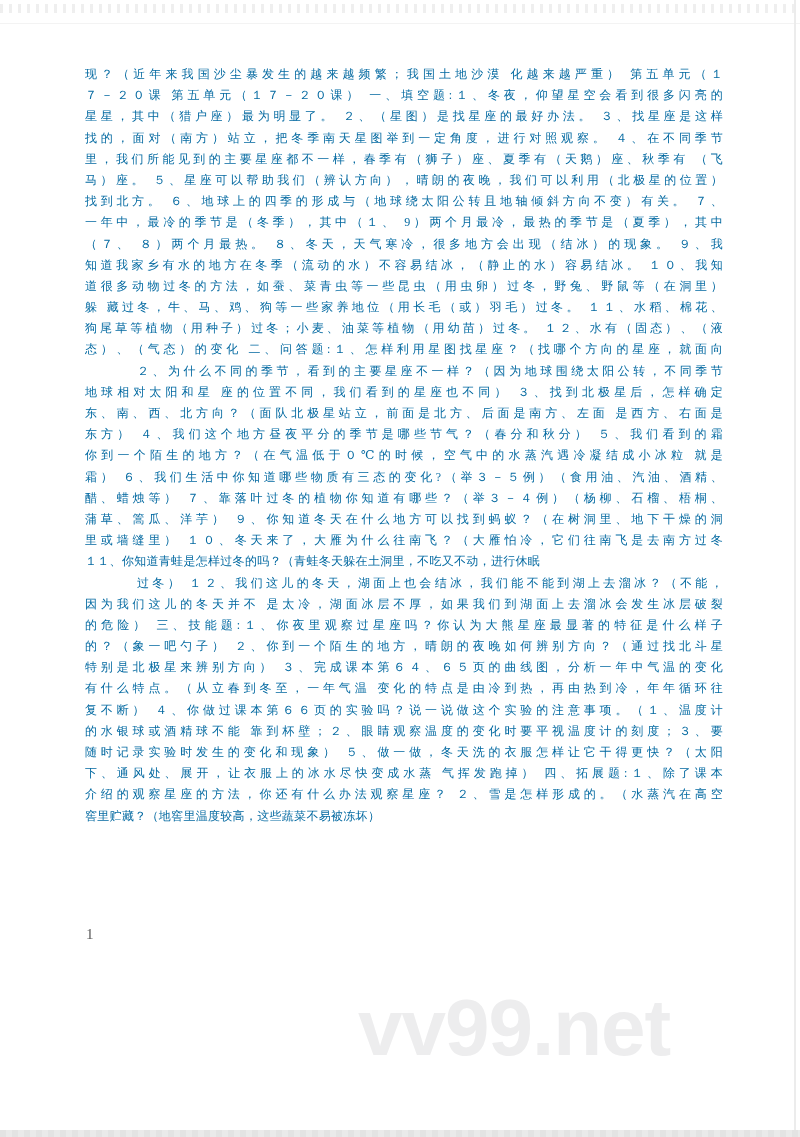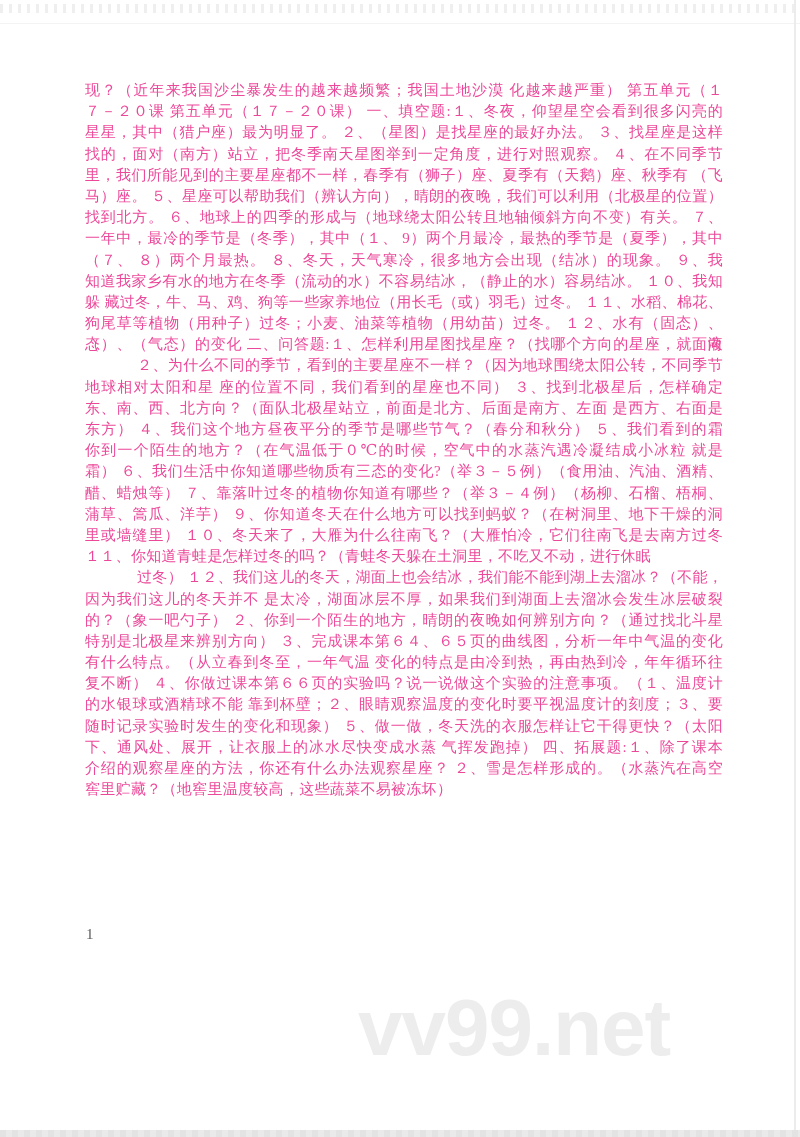--- a/index.html
+++ b/index.html
@@ -41,24 +41,24 @@
   .bottom-edge {
     position: absolute;
     left: 0; right: 0; bottom: 0;
     height: 7px;
     background: repeating-linear-gradient(90deg, #e3e3e3 0 6px, #eaeaea 6px 12px);
   }
   
   .content {
     position: absolute;
     left: 85px;
-    top: 80px;
+    top: 64px;
     width: 638px;
-    color: #ec4899;
-    font-size: 15px;
+    color: #0369a1;
+    font-size: 12px;
     line-height: 21.2px;
     letter-spacing: 0.3px;
   }
   .line {
     text-align: justify;
     text-align-last: justify;
     white-space: pre-wrap;
     height: 21.2px;
     overflow: visible;
   }
@@ -99,35 +99,37 @@
       <div class="line">现？（近年来我国沙尘暴发生的越来越频繁；我国土地沙漠 化越来越严重） 第五单元（１</div>
       <div class="line">７－２０课 第五单元（１７－２０课） 一、填空题:１、冬夜，仰望星空会看到很多闪亮的</div>
       <div class="line">星星，其中（猎户座）最为明显了。 ２、（星图）是找星座的最好办法。 ３、找星座是这样</div>
       <div class="line">找的，面对（南方）站立，把冬季南天星图举到一定角度，进行对照观察。 ４、在不同季节</div>
       <div class="line">里，我们所能见到的主要星座都不一样，春季有（狮子）座、夏季有（天鹅）座、秋季有 （飞</div>
       <div class="line">马）座。 ５、星座可以帮助我们（辨认方向），晴朗的夜晚，我们可以利用（北极星的位置）</div>
       <div class="line">找到北方。 ６、地球上的四季的形成与（地球绕太阳公转且地轴倾斜方向不变）有关。 ７、</div>
       <div class="line">一年中，最冷的季节是（冬季），其中（１、 9）两个月最冷，最热的季节是（夏季），其中</div>
       <div class="line">（７、 ８）两个月最热。 ８、冬天，天气寒冷，很多地方会出现（结冰）的现象。 ９、我</div>
       <div class="line">知道我家乡有水的地方在冬季（流动的水）不容易结冰，（静止的水）容易结冰。 １０、我知</div>
+      <div class="line">道很多动物过冬的方法，如蚕、菜青虫等一些昆虫（用虫卵）过冬，野兔、野鼠等（在洞里）</div>
       <div class="line">躲 藏过冬，牛、马、鸡、狗等一些家养地位（用长毛（或）羽毛）过冬。 １１、水稻、棉花、</div>
       <div class="line">狗尾草等植物（用种子）过冬；小麦、油菜等植物（用幼苗）过冬。 １２、水有（固态）、（液</div>
       <div class="line">态）、（气态）的变化 二、问答题:１、怎样利用星图找星座？（找哪个方向的星座，就面向</div>
       <div class="line indent">２、为什么不同的季节，看到的主要星座不一样？（因为地球围绕太阳公转，不同季节</div>
       <div class="line">地球相对太阳和星 座的位置不同，我们看到的星座也不同） ３、找到北极星后，怎样确定</div>
       <div class="line">东、南、西、北方向？（面队北极星站立，前面是北方、后面是南方、左面 是西方、右面是</div>
       <div class="line">东方） ４、我们这个地方昼夜平分的季节是哪些节气？（春分和秋分） ５、我们看到的霜</div>
       <div class="line">你到一个陌生的地方？（在气温低于０℃的时候，空气中的水蒸汽遇冷凝结成小冰粒 就是</div>
       <div class="line">霜） ６、我们生活中你知道哪些物质有三态的变化?（举３－５例）（食用油、汽油、酒精、</div>
       <div class="line">醋、蜡烛等） ７、靠落叶过冬的植物你知道有哪些？（举３－４例）（杨柳、石榴、梧桐、</div>
       <div class="line">蒲草、篙瓜、洋芋） ９、你知道冬天在什么地方可以找到蚂蚁？（在树洞里、地下干燥的洞</div>
       <div class="line">里或墙缝里） １０、冬天来了，大雁为什么往南飞？（大雁怕冷，它们往南飞是去南方过冬</div>
       <div class="line short">１１、你知道青蛙是怎样过冬的吗？（青蛙冬天躲在土洞里，不吃又不动，进行休眠</div>
       <div class="line indent">过冬） １２、我们这儿的冬天，湖面上也会结冰，我们能不能到湖上去溜冰？（不能，</div>
       <div class="line">因为我们这儿的冬天并不 是太冷，湖面冰层不厚，如果我们到湖面上去溜冰会发生冰层破裂</div>
+      <div class="line">的危险） 三、技能题:１、你夜里观察过星座吗？你认为大熊星座最显著的特征是什么样子</div>
       <div class="line">的？（象一吧勺子） ２、你到一个陌生的地方，晴朗的夜晚如何辨别方向？（通过找北斗星</div>
       <div class="line">特别是北极星来辨别方向） ３、完成课本第６４、６５页的曲线图，分析一年中气温的变化</div>
       <div class="line">有什么特点。（从立春到冬至，一年气温 变化的特点是由冷到热，再由热到冷，年年循环往</div>
       <div class="line">复不断） ４、你做过课本第６６页的实验吗？说一说做这个实验的注意事项。（１、温度计</div>
       <div class="line">的水银球或酒精球不能 靠到杯壁；２、眼睛观察温度的变化时要平视温度计的刻度；３、要</div>
       <div class="line">随时记录实验时发生的变化和现象） ５、做一做，冬天洗的衣服怎样让它干得更快？（太阳</div>
       <div class="line">下、通风处、展开，让衣服上的冰水尽快变成水蒸 气挥发跑掉） 四、拓展题:１、除了课本</div>
       <div class="line">介绍的观察星座的方法，你还有什么办法观察星座？ ２、雪是怎样形成的。（水蒸汽在高空</div>
       <div class="line short">窖里贮藏？（地窖里温度较高，这些蔬菜不易被冻坏）</div>
     </div>

